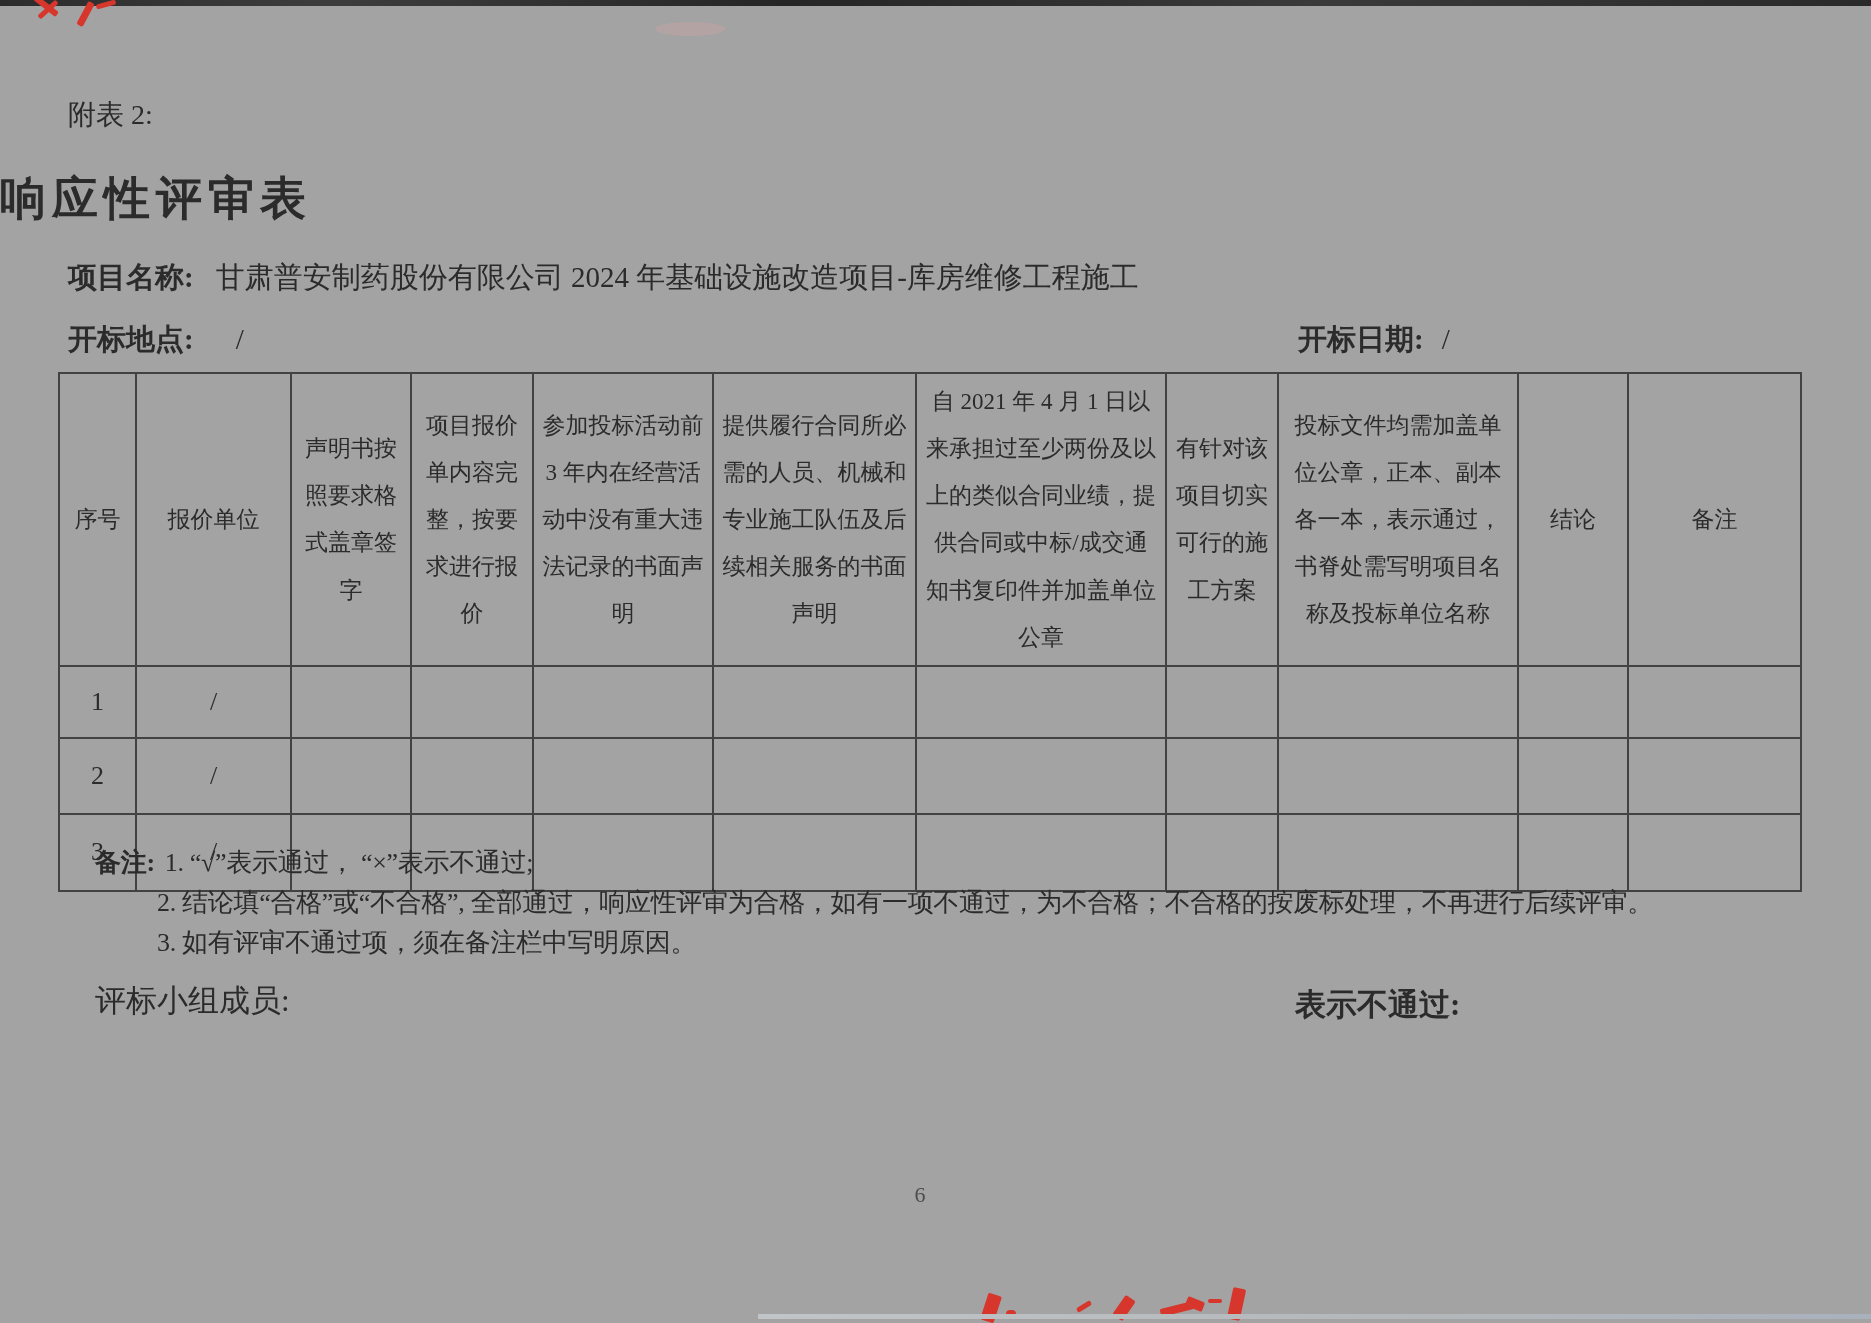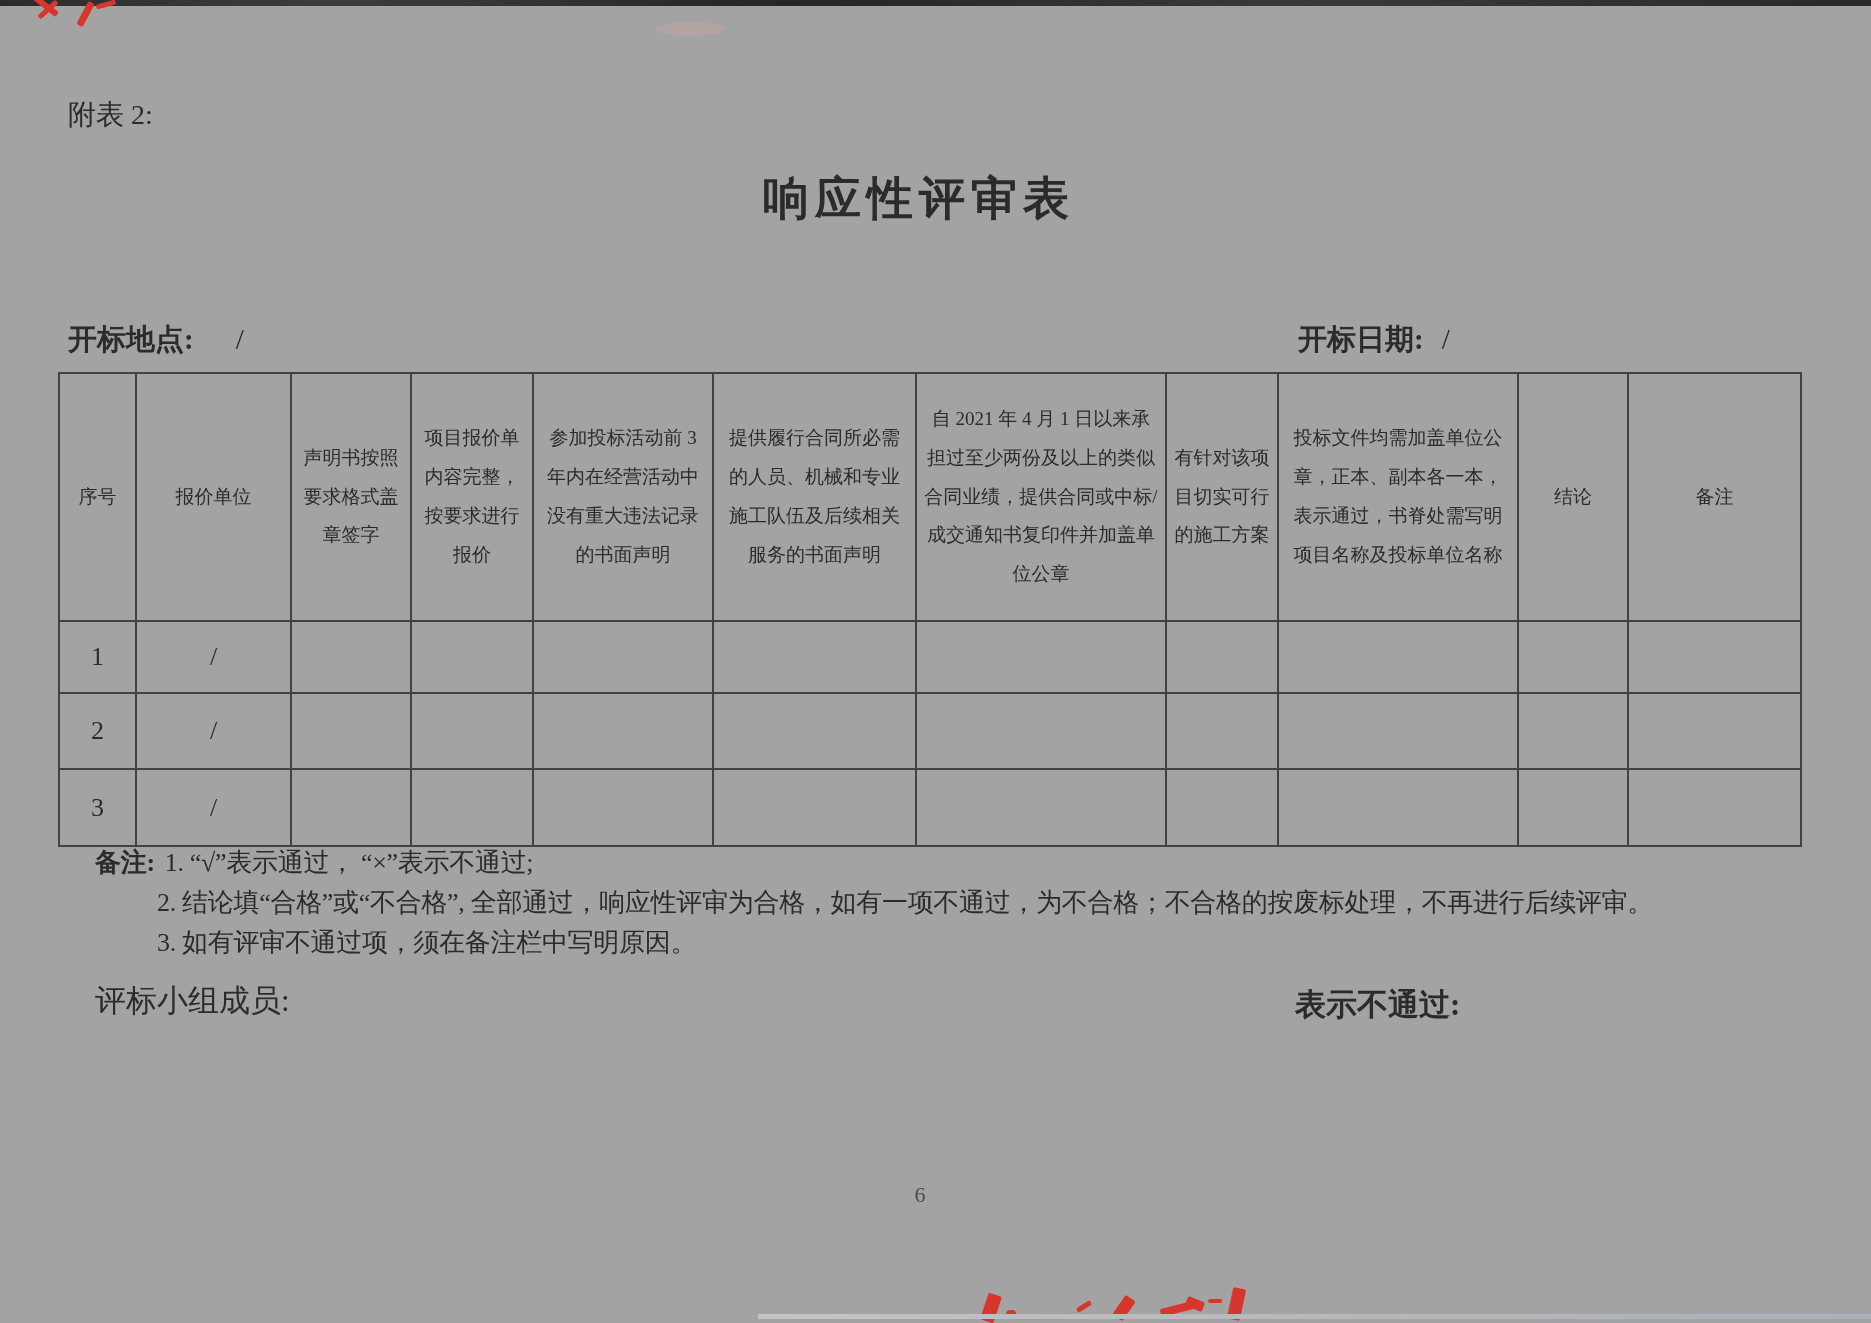--- a/index.html
+++ b/index.html
@@ -20,21 +20,21 @@
     position:absolute;left:758px;top:1314px;width:1113px;height:5px;
     background:linear-gradient(90deg,#c2c5c7 0%,#b4b8ba 55%,#a9b1bd 100%);
   }
   
   .ink{position:absolute;background:#d7362c;border-radius:2px;}
   .smudge{position:absolute;background:rgba(228,165,165,.28);border-radius:50%;}
   
   .attachment{position:absolute;left:68px;top:96px;font-size:28px;}
   .title{
     position:absolute;left:0;top:168px;width:1838px;
-    text-align:center;font-size:46px;font-weight:bold;letter-spacing:6px;
+    text-align:left;font-size:46px;font-weight:bold;letter-spacing:6px;
   }
   .project-line{position:absolute;left:68px;top:258px;font-size:29px;white-space:nowrap;}
   .project-line .lbl{font-weight:bold;margin-right:22px;}
   .loc-line{position:absolute;left:68px;top:320px;font-size:29px;}
   .loc-line .lbl{font-weight:bold;}
   .loc-line .val{margin-left:42px;}
   .date-line{position:absolute;left:1290px;top:320px;font-size:29px;}
   .date-line .lbl{font-weight:bold;margin-left:8px;}
   .date-line .val{margin-left:18px;}
   
@@ -43,21 +43,21 @@
     border-collapse:collapse;table-layout:fixed;
     width:1742px;
   }
   .review-table th,.review-table td{
     border:2px solid #424242;
     text-align:center;vertical-align:middle;
     font-weight:normal;
     padding:4px 6px;
     overflow:hidden;
   }
-  .review-table th{font-size:19px;line-height:2.05;}
+  .review-table th{font-size:23px;line-height:2.05;}
   .review-table td{font-size:26px;}
   tr.hrow{height:248px;}
   tr.r1{height:72px;}
   tr.r2{height:76px;}
   tr.r3{height:77px;}
   
   .notes{position:absolute;left:95px;top:850px;width:1790px;font-size:26px;line-height:1.0;letter-spacing:-0.3px;}
   .notes .row{margin-bottom:14px;white-space:nowrap;}
   .notes .lbl{font-weight:bold;margin-right:10px;}
   .notes .indent{padding-left:62px;}
@@ -74,20 +74,23 @@
   <div class="scan-edge-top"></div>
   <div class="ink" style="left:32px;top:3px;width:28px;height:6px;transform:rotate(38deg);"></div>
   <div class="ink" style="left:36px;top:7px;width:24px;height:5px;transform:rotate(-42deg);"></div>
   <div class="ink" style="left:82px;top:1px;width:7px;height:26px;transform:rotate(28deg);"></div>
   <div class="ink" style="left:96px;top:2px;width:20px;height:5px;transform:rotate(-15deg);"></div>
   <div class="smudge" style="left:655px;top:22px;width:70px;height:14px;"></div>
 
   <div class="attachment">附表 2:</div>
   <div class="title">响应性评审表</div>
 
+  <div class="project-line">
+    <span class="lbl">项目名称:</span><span>甘肃普安制药股份有限公司 2024 年基础设施改造项目-库房维修工程施工</span>
+  </div>
 
   <div class="loc-line">
     <span class="lbl">开标地点:</span><span class="val">/</span>
   </div>
   <div class="date-line">
     <span class="lbl">开标日期:</span><span class="val">/</span>
   </div>
 
   <table class="review-table">
     <colgroup>

